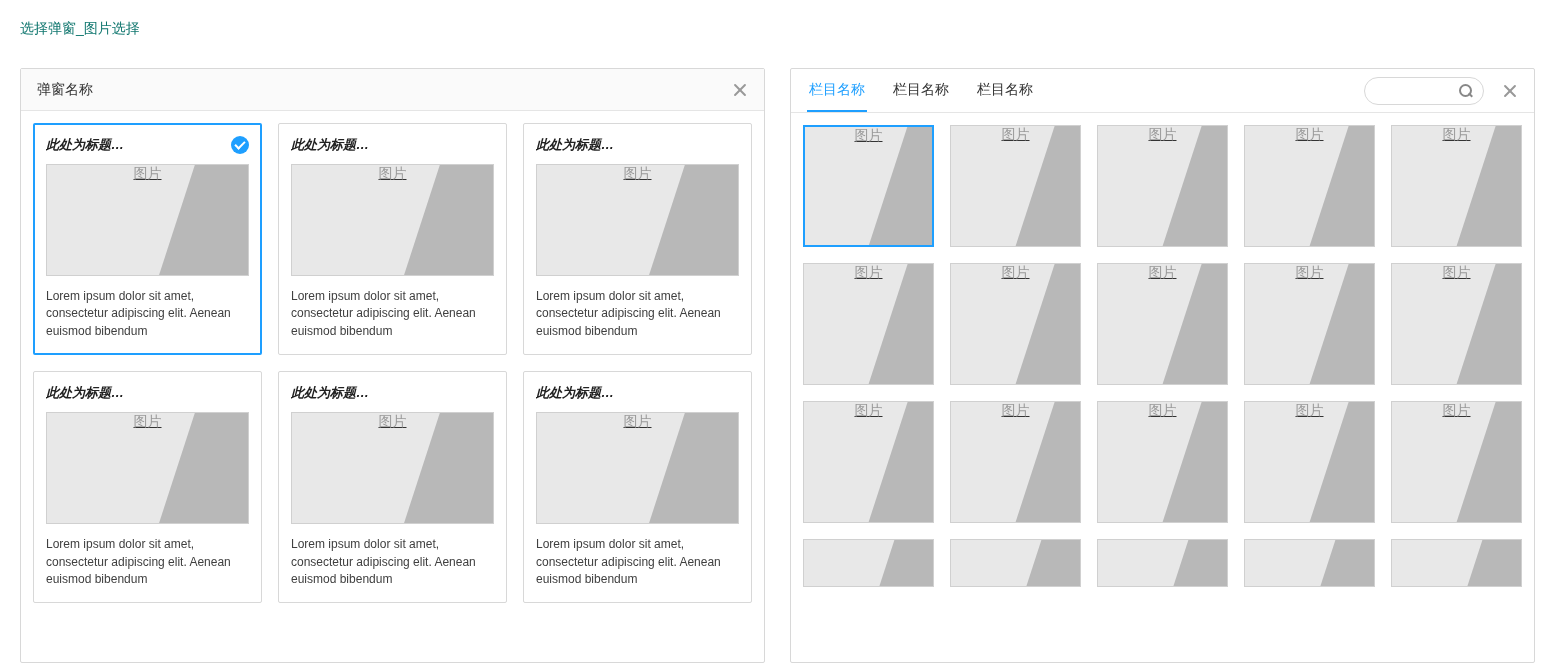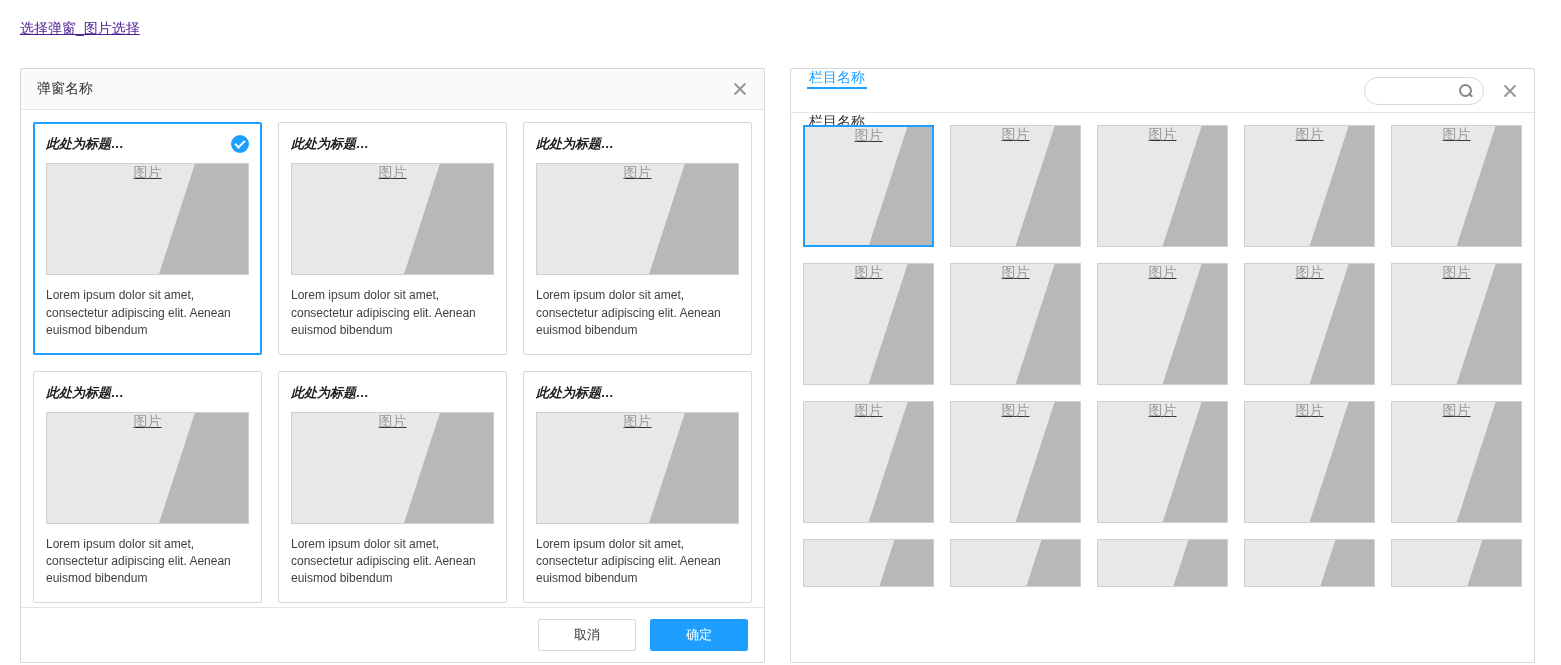--- a/index.html
+++ b/index.html
@@ -3,21 +3,21 @@
 <meta charset="utf-8">
 <style>
   * { box-sizing: border-box; margin: 0; padding: 0; }
   body {
     font-family: "Microsoft YaHei", "PingFang SC", Arial, sans-serif;
     font-size: 13px;
     color: #333;
     background: #fff;
     padding: 20px 20px 20px 20px;
   }
-  .page-title { font-size: 14px; color: #4c1d95; margin-bottom: 30px; text-decoration: underline; }
+  .page-title { font-size: 14px; color: #0f766e; margin-bottom: 30px; }
   .panels { display: flex; gap: 25px; align-items: flex-start; margin-top: 26px; }
   .panel {
     border: 1px solid #d8d8d8;
     border-radius: 2px;
     background: #fff;
     display: flex;
     flex-direction: column;
   }
   .panel-left { width: 745px; height: 595px; }
   .panel-right { width: 745px; height: 595px; }
@@ -104,21 +104,21 @@
     min-width: 98px; height: 32px; border: 1px solid #d8d8d8; background: #fff; color: #333;
     font-size: 13px; cursor: pointer; border-radius: 2px; display: inline-flex; align-items: center; justify-content: center;
   }
   .btn.primary { background: #1e9fff; border-color: #1e9fff; color: #fff; }
 
   
   .tabs-header {
     height: 44px; display: flex; align-items: center; padding: 0 16px; border-bottom: 1px solid #e5e5e5;
     gap: 4px;
   }
-  .tabs { display: flex; gap: 24px; align-items: stretch; height: 100%; flex-direction: column; }
+  .tabs { display: flex; gap: 24px; align-items: stretch; height: 100%; }
   .tab {
     display: flex; align-items: center; height: 100%; font-size: 14px; color: #333; cursor: pointer;
     border-bottom: 2px solid transparent; padding: 0 2px;
   }
   .tab.active { color: #1e9fff; border-bottom-color: #1e9fff; font-weight: 500; }
   .tabs-spacer { flex: 1; }
   .search-wrap {
     display: flex; align-items: center; height: 28px; border: 1px solid #d8d8d8; border-radius: 14px; padding: 0 10px;
     width: 120px; justify-content: flex-end;
   }
@@ -207,24 +207,20 @@
             <div class="card-title-row">
               <div class="card-title">此处为标题…</div>
             </div>
             <div class="thumb">
               <div class="stripe"></div>
               <div class="label">图片</div>
             </div>
             <div class="card-desc">Lorem ipsum dolor sit amet, consectetur adipiscing elit. Aenean euismod bibendum</div>
           </div>
         </div>
-    </div>
-    <div class="panel-footer">
-      <button class="btn">取消</button>
-      <button class="btn primary">确定</button>
     </div>
   </div>
 
   <div class="panel panel-right">
     <div class="tabs-header">
       <div class="tabs" id="tabs">
           <div class="tab active">栏目名称</div>
           <div class="tab">栏目名称</div>
           <div class="tab">栏目名称</div>
         </div>

